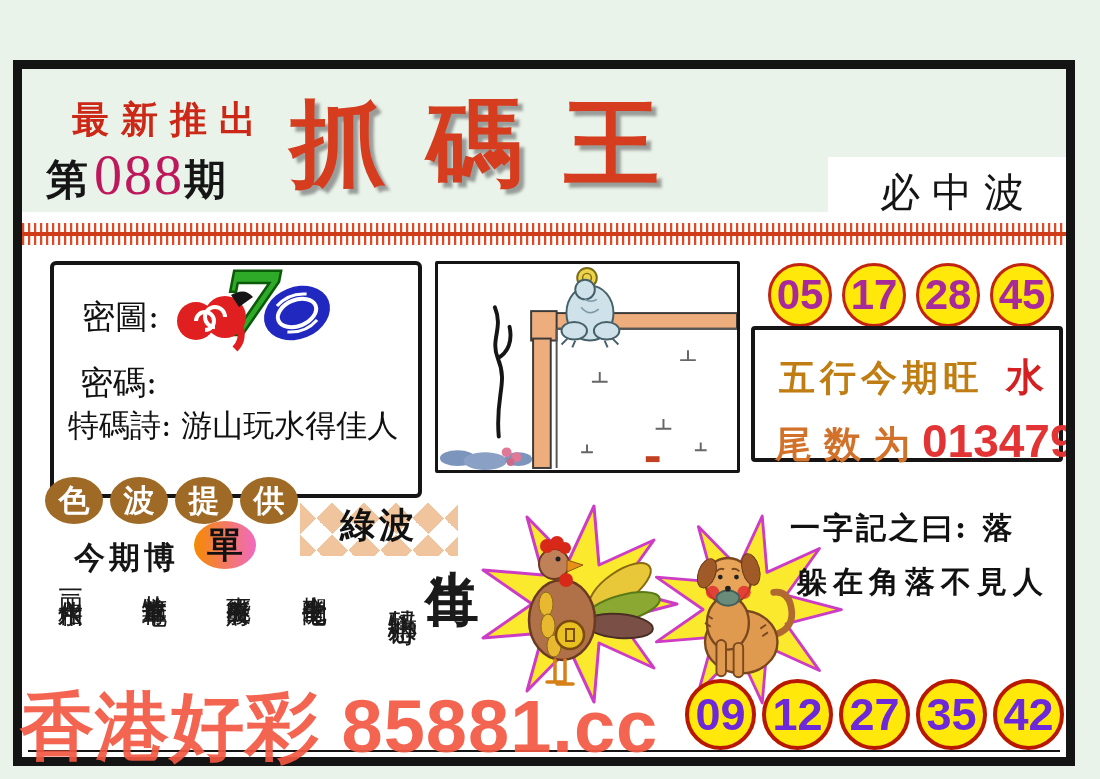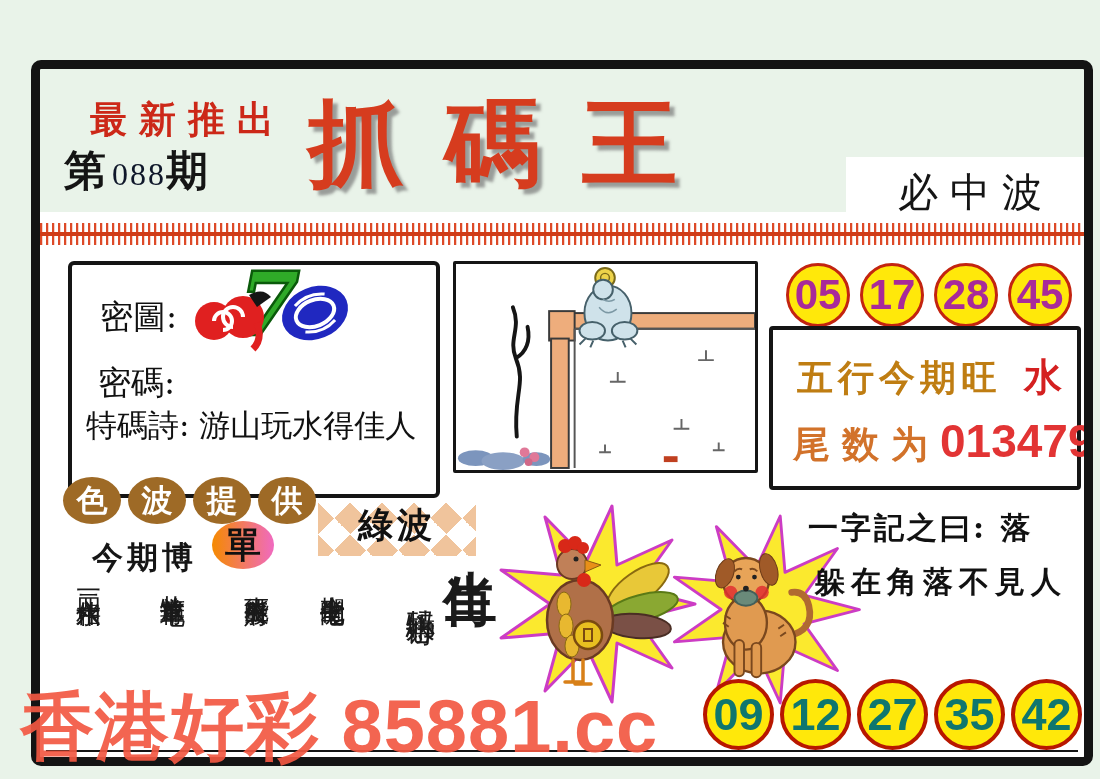--- a/index.html
+++ b/index.html
@@ -1,26 +1,26 @@
 <!DOCTYPE html>
 <html><head>
 <meta charset="utf-8">
 <style>
   html,body{margin:0;padding:0;}
   .stage{position:relative;width:1100px;height:779px;background:#e9f3e9;overflow:hidden;
          font-family:"DejaVu Sans","Liberation Sans",sans-serif;color:#151515;}
-  .frame{position:absolute;left:31px;top:60px;width:1062px;height:706px;box-sizing:border-box;
-         border:9px solid #141414;border-radius:10px;background:#e9f3e9;
+  .frame{position:absolute;left:13px;top:60px;width:1062px;height:706px;box-sizing:border-box;
+         border:9px solid #141414;border-radius:0;background:#e9f3e9;
          display:flex;flex-direction:column;overflow:hidden;}
   
   .header{position:relative;height:143px;flex:none;}
   .promo{position:absolute;left:50px;top:26px;font-size:37px;font-weight:bold;color:#cc2818;
          letter-spacing:12px;font-family:"DejaVu Serif","Liberation Serif",serif;}
   .issue{position:absolute;left:24px;top:74px;font-size:42px;font-weight:bold;letter-spacing:6px;white-space:nowrap;}
-  .issue .num{color:#0f172a;font-size:32px;font-family:"Liberation Serif","DejaVu Serif",serif;font-weight:normal;letter-spacing:2px;}
+  .issue .num{color:#be185d;font-size:56px;font-family:"Liberation Serif","DejaVu Serif",serif;font-weight:normal;letter-spacing:2px;}
   .title{position:absolute;left:268px;top:12px;font-size:95px;font-weight:bold;color:#d63c1e;
          letter-spacing:42px;white-space:nowrap;font-family:"DejaVu Serif","Liberation Serif",serif;
          text-shadow:5px 5px 3px rgba(110,110,110,.65);}
   .whitepatch{position:absolute;left:806px;top:88px;width:248px;height:55px;background:#fff;}
   .chase{position:absolute;left:836px;top:34px;font-size:35px;font-weight:bold;letter-spacing:8px;
          font-family:"DejaVu Serif","Liberation Serif",serif;}
   .hitwave{position:absolute;left:858px;top:96px;font-size:40px;letter-spacing:12px;
          font-family:"DejaVu Serif","Liberation Serif",serif;}
   
   .divider{position:relative;height:44px;background:#fff;flex:none;}
@@ -32,34 +32,34 @@
   .baseline{position:absolute;left:6px;right:6px;bottom:5px;height:2px;background:#141414;}
   .box{position:absolute;box-sizing:border-box;background:#fff;border:4px solid #151515;border-radius:6px;}
   .secret-box{left:28px;top:5px;width:372px;height:237px;}
   .lbl{position:absolute;font-family:"DejaVu Serif","Liberation Serif",serif;color:#111;}
   .secret-map-lbl{left:28px;top:30px;font-size:33px;}
   .secret-code-lbl{left:26px;top:96px;font-size:33px;}
   .secret-code-val{left:128px;top:86px;font-size:46px;letter-spacing:8px;font-family:"Liberation Serif",serif;}
   .secret-poem{left:14px;top:140px;font-size:31px;white-space:nowrap;}
   .secret-art{position:absolute;left:115px;top:-10px;}
   .pic-box{left:413px;top:5px;width:305px;height:212px;border-width:3px;border-radius:2px;}
-  .info-box{left:729px;top:70px;width:312px;height:164px;border-radius:4px;}
+  .info-box{left:729px;top:70px;width:312px;height:136px;border-radius:4px;}
   .info-l1{position:absolute;left:24px;top:22px;white-space:nowrap;}
   .info-l1 .gold{color:#bf7d12;font-size:36px;font-weight:bold;letter-spacing:5px;font-family:"DejaVu Serif",serif;}
   .info-l1 .water{color:#d42020;font-size:38px;font-weight:bold;margin-left:22px;font-family:"DejaVu Serif",serif;}
   .info-l2{position:absolute;left:20px;top:84px;white-space:nowrap;}
   .info-l2 .tail{color:#d2722a;font-size:37px;font-weight:bold;letter-spacing:12px;font-family:"DejaVu Serif",serif;}
   .info-l2 .tailv{color:#e23434;font-size:46px;font-weight:bold;font-family:"Liberation Sans",sans-serif;}
   .circles{position:absolute;display:flex;}
   .circles-top{left:746px;top:7px;gap:10px;}
   .circles-bottom{left:663px;top:423px;gap:6px;z-index:6;}
   .ball{box-sizing:border-box;border-radius:50%;background:#ffe80a;display:flex;align-items:center;justify-content:center;
         font-family:"Liberation Sans",sans-serif;font-weight:bold;}
   .circles-top .ball{width:64px;height:64px;border:3px solid #c32410;color:#a82a9a;font-size:42px;}
-  .circles-bottom .ball{width:71px;height:71px;border:4px solid #b81700;color:#0f766e;font-size:45px;}
+  .circles-bottom .ball{width:71px;height:71px;border:4px solid #b81700;color:#6d28d9;font-size:45px;}
   .oval-row{position:absolute;left:23px;top:221px;display:flex;gap:7px;}
   .oval{width:58px;height:47px;border-radius:50%;background:#9e6a26;color:#fff;font-size:31px;font-weight:bold;
         display:flex;align-items:center;justify-content:center;font-family:"DejaVu Serif",serif;}
   .diamonds{position:absolute;left:278px;top:223px;width:158px;height:54px;
         background:conic-gradient(from 45deg,#f0c49c 0 25%,#ffffff 0 50%,#f0c49c 0 75%,#ffffff 0) 0 0/32px 32px;
         display:flex;justify-content:center;margin-top:23px;}
   .diamonds span{font-size:35px;font-weight:bold;letter-spacing:4px;color:#111;font-family:"DejaVu Serif",serif;}
   .bet-lbl{position:absolute;left:52px;top:281px;font-size:31px;letter-spacing:4px;font-weight:bold;
         font-family:"DejaVu Serif",serif;}
   .dan-oval{position:absolute;left:172px;top:265px;width:62px;height:48px;border-radius:50%;

